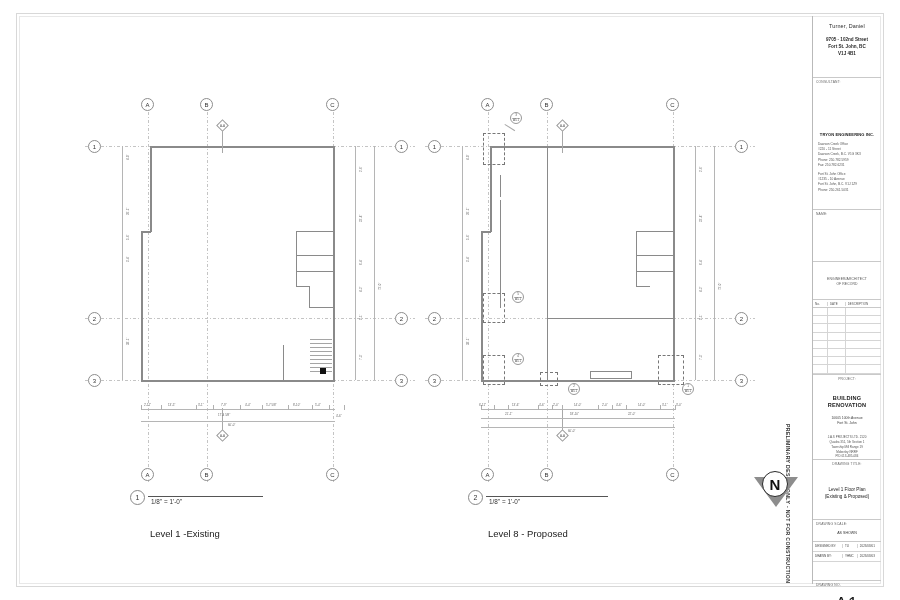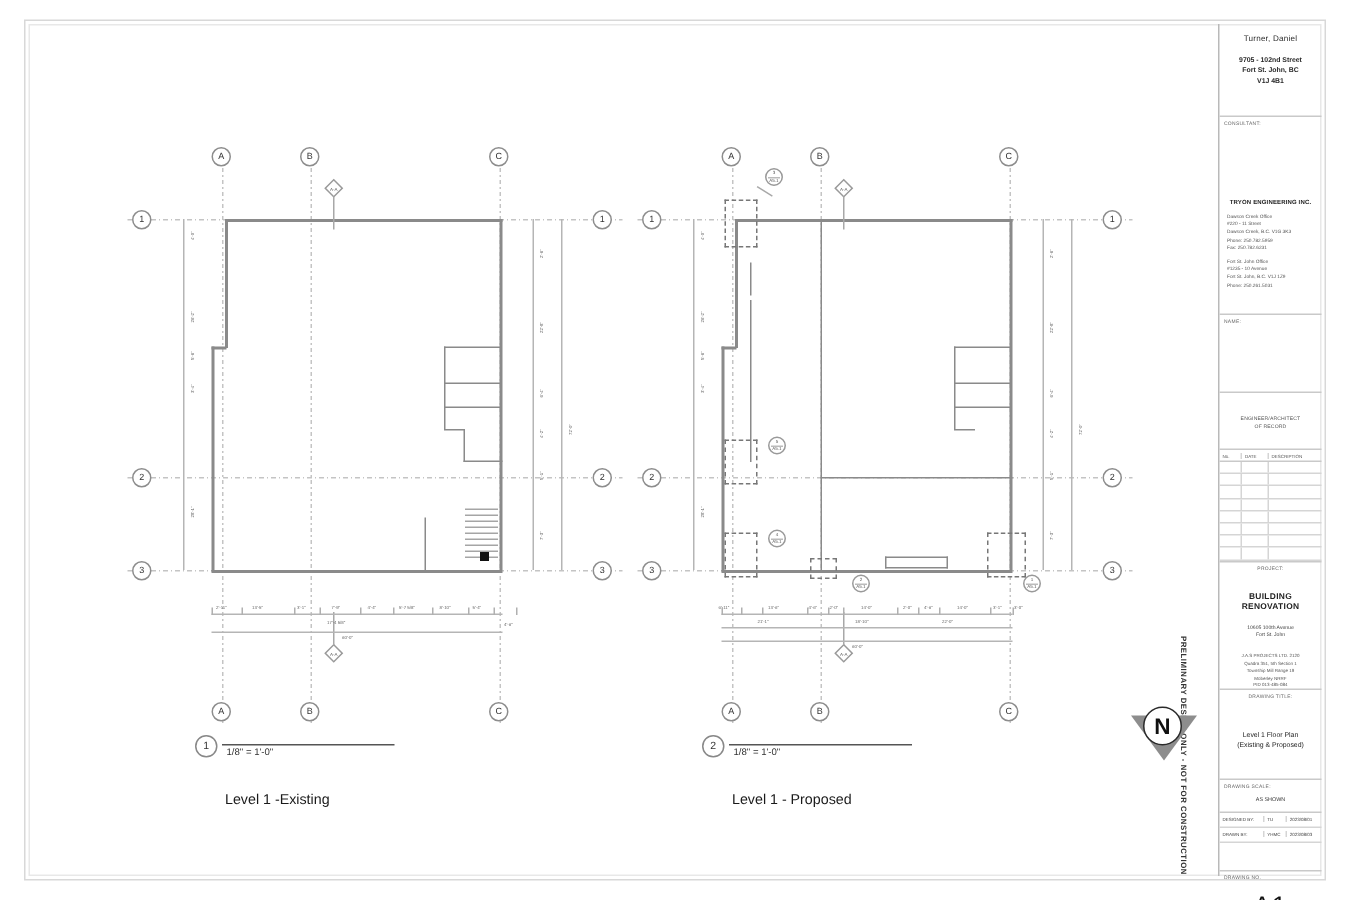--- a/index.html
+++ b/index.html
@@ -522,21 +522,21 @@
     <div class="dimtxt-v" style="left:359px;top:172px;">2'-6"</div>
     <div class="dimtxt-v" style="left:359px;top:222px;">22'-8"</div>
     <div class="dimtxt-v" style="left:359px;top:265px;">6'-4"</div>
     <div class="dimtxt-v" style="left:359px;top:292px;">4'-2"</div>
     <div class="dimtxt-v" style="left:359px;top:320px;">5'-1"</div>
     <div class="dimtxt-v" style="left:359px;top:360px;">7'-3"</div>
     <div class="dimtxt-v" style="left:378px;top:290px;">72'-0"</div>
 
     <div class="ptitle" style="left:128px;top:484px;">
       <div class="num">2</div>
-      <div class="tx">Level 1 - Proposed</div>
+      <div class="tx">Level 8 - Proposed</div>
       <div class="rule" style="width:122px;"></div>
       <div class="sc">1/8" = 1'-0"</div>
     </div>
   </div>
 
   <div class="north">
     <div class="tri"></div>
     <div class="circ">N</div>
   </div>
 

